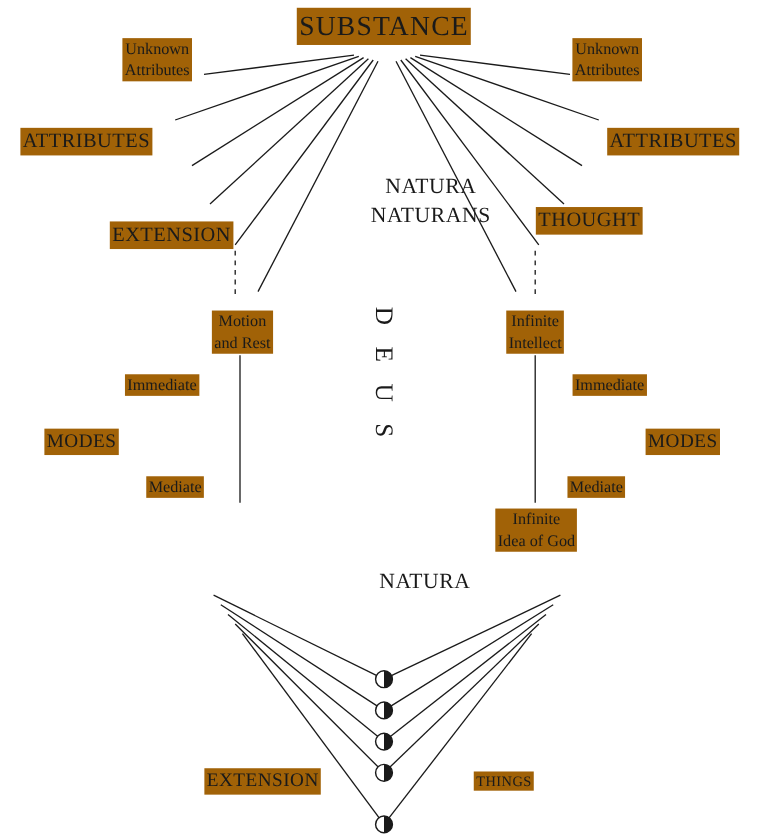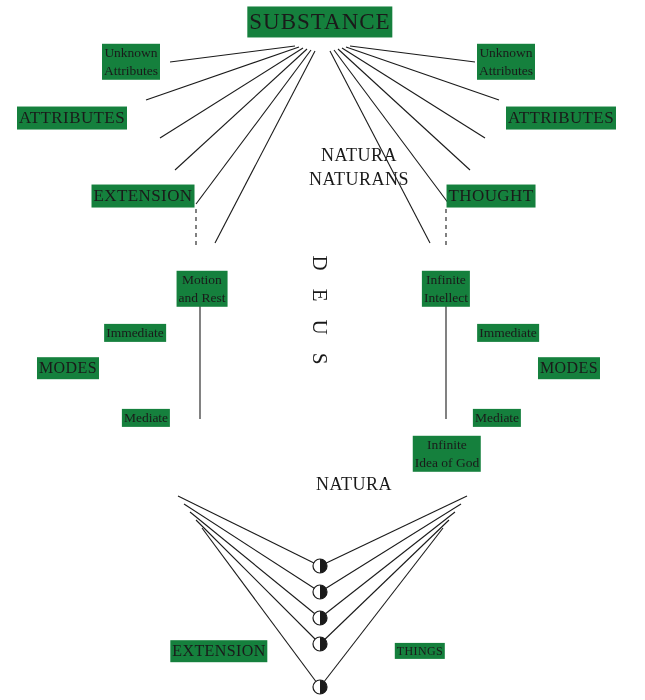--- a/index.html
+++ b/index.html
@@ -12,29 +12,29 @@
     overflow: hidden;
   }
   .diagram { position: absolute; inset: 0; }
   svg.wires { position: absolute; left: 0; top: 0; }
   .label {
     position: absolute;
     transform: translate(-50%, -50%);
     text-align: center;
     white-space: nowrap;
     line-height: 1.35;
-    background: #15803d;
+    background: #a16207;
     padding: 0 2px;
     z-index: 2;
   }
   .blk { display: block; }
   .title { font-size: 23px; letter-spacing: 1px; }
   .lg    { font-size: 18px; letter-spacing: 0.5px; margin-left: 33px; }
   .md    { font-size: 17px; letter-spacing: 0.4px; }
-  .sm    { font-size: 13.5px; margin-top: 12px; }
+  .sm    { font-size: 13.5px; }
   .deus  {
     font-size: 21px;
     letter-spacing: 18px;
     transform: translate(-50%, -50%) rotate(90deg);
     background: transparent;
   }
 </style>
 </head>
 <body>
 
@@ -126,21 +126,21 @@
 
   <div class="label md" style="left:561px; top:118px">ATTRIBUTES</div>
 
   <div class="label lg" style="left:326px; top:167px; background:transparent">
     <span class="blk">NATURA</span>
     <span class="blk">NATURANS</span>
   </div>
 
   <div class="label md" style="left:143px; top:196px">EXTENSION</div>
 
-  <div class="label md" style="left:491px; top:196px">THOUGHT</div>
+  <div class="label md" style="left:491px; top:184px">THOUGHT</div>
 
   <div class="label sm" style="left:202px; top:277px">
     <span class="blk">Motion</span>
     <span class="blk">and Rest</span>
   </div>
 
   <div class="label sm" style="left:446px; top:277px">
     <span class="blk">Infinite</span>
     <span class="blk">Intellect</span>
   </div>

